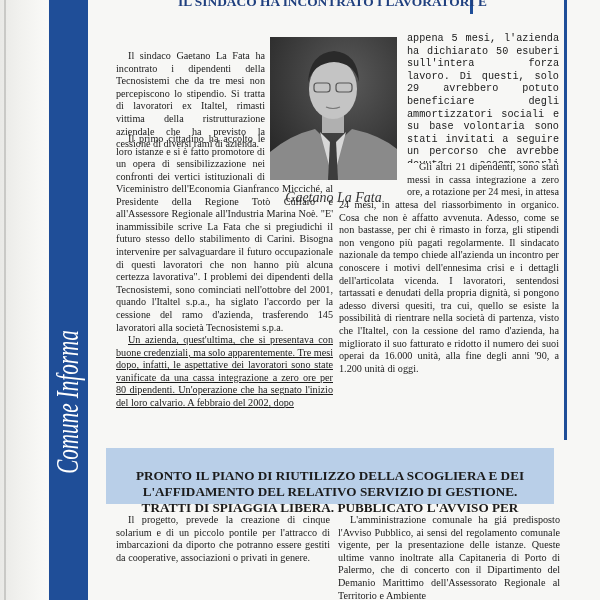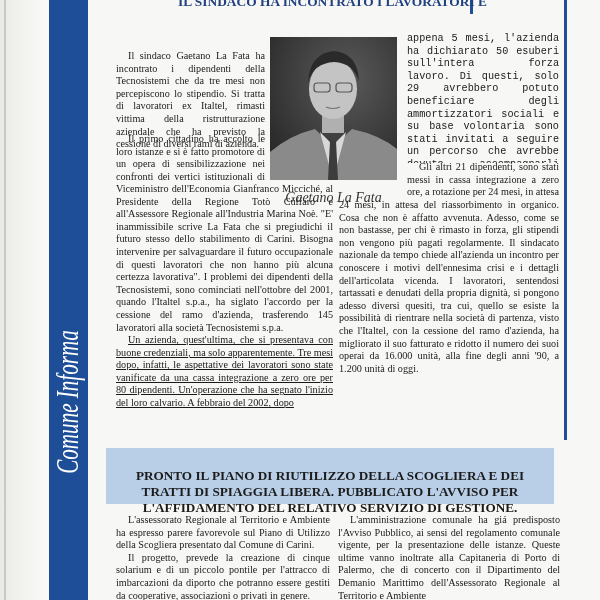--- a/index.html
+++ b/index.html
@@ -145,23 +145,22 @@
 
 <div class="col" style="left:339px; top:199px; width:220px; height:240px; overflow:hidden;">
   <div style="margin-top:-25.2px;">
     <p style="text-indent:80px;">Gli altri 21 dipendenti, sono stati messi in cassa integrazione a zero ore, a rotazione per 24 mesi, in attesa del riassorbimento in organico. Cosa che non è affatto avvenuta. Adesso, come se non bastasse, per chi è rimasto in forza, gli stipendi non vengono più pagati regolarmente. Il sindacato nazionale da tempo chiede all'azienda un incontro per conoscere i motivi dell'ennesima crisi e i dettagli dell'articolata vicenda. I lavoratori, sentendosi tartassati e denudati della propria dignità, si pongono adesso diversi quesiti, tra cui, quello se esiste la possibilità di rientrare nella società di partenza, visto che l'Italtel, con la cessione del ramo d'azienda, ha migliorato il suo fatturato e ridotto il numero dei suoi operai da 16.000 unità, alla fine degli anni '90, a 1.200 unità di oggi.</p>
   </div>
 </div>
 
 <div class="box"></div>
 <div class="box-text">
   <div>PRONTO IL PIANO DI RIUTILIZZO DELLA SCOGLIERA E DEI</div>
+  <div>L'AFFIDAMENTO DEL RELATIVO SERVIZIO DI GESTIONE.</div>
   <div>TRATTI DI SPIAGGIA LIBERA. PUBBLICATO L'AVVISO PER</div>
-  <div>L'AFFIDAMENTO DEL RELATIVO SERVIZIO DI GESTIONE.</div>
 </div>
 
 <div class="col col3">
-  <p>L'assessorato Regionale al Territorio e Ambiente ha espresso parere favorevole sul Piano di Utilizzo della Scogliera presentato dal Comune di Carini.</p>
   <p>Il progetto, prevede la creazione di cinque solarium e di un piccolo pontile per l'attracco di imbarcazioni da diporto che potranno essere gestiti da cooperative, associazioni o privati in genere.</p>
 </div>
 <div class="col col4">
   <p>L'amministrazione comunale ha giá predisposto l'Avviso Pubblico, ai sensi del regolamento comunale vigente, per la presentazione delle istanze. Queste ultime vanno inoltrate alla Capitaneria di Porto di Palermo, che di concerto con il Dipartimento del Demanio Marittimo dell'Assessorato Regionale al Territorio e Ambiente</p>
 </div>
 
 </body></html>

